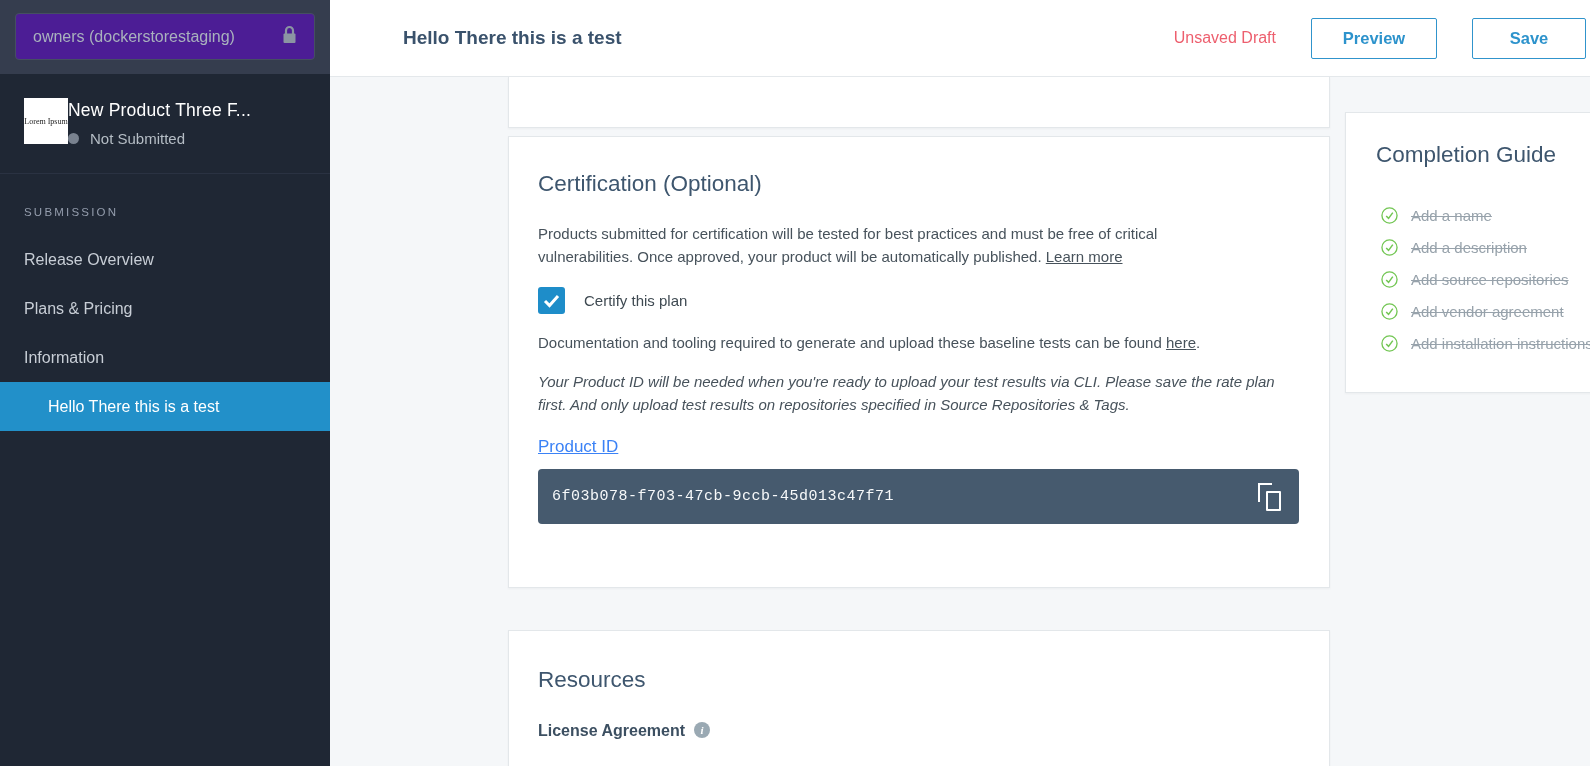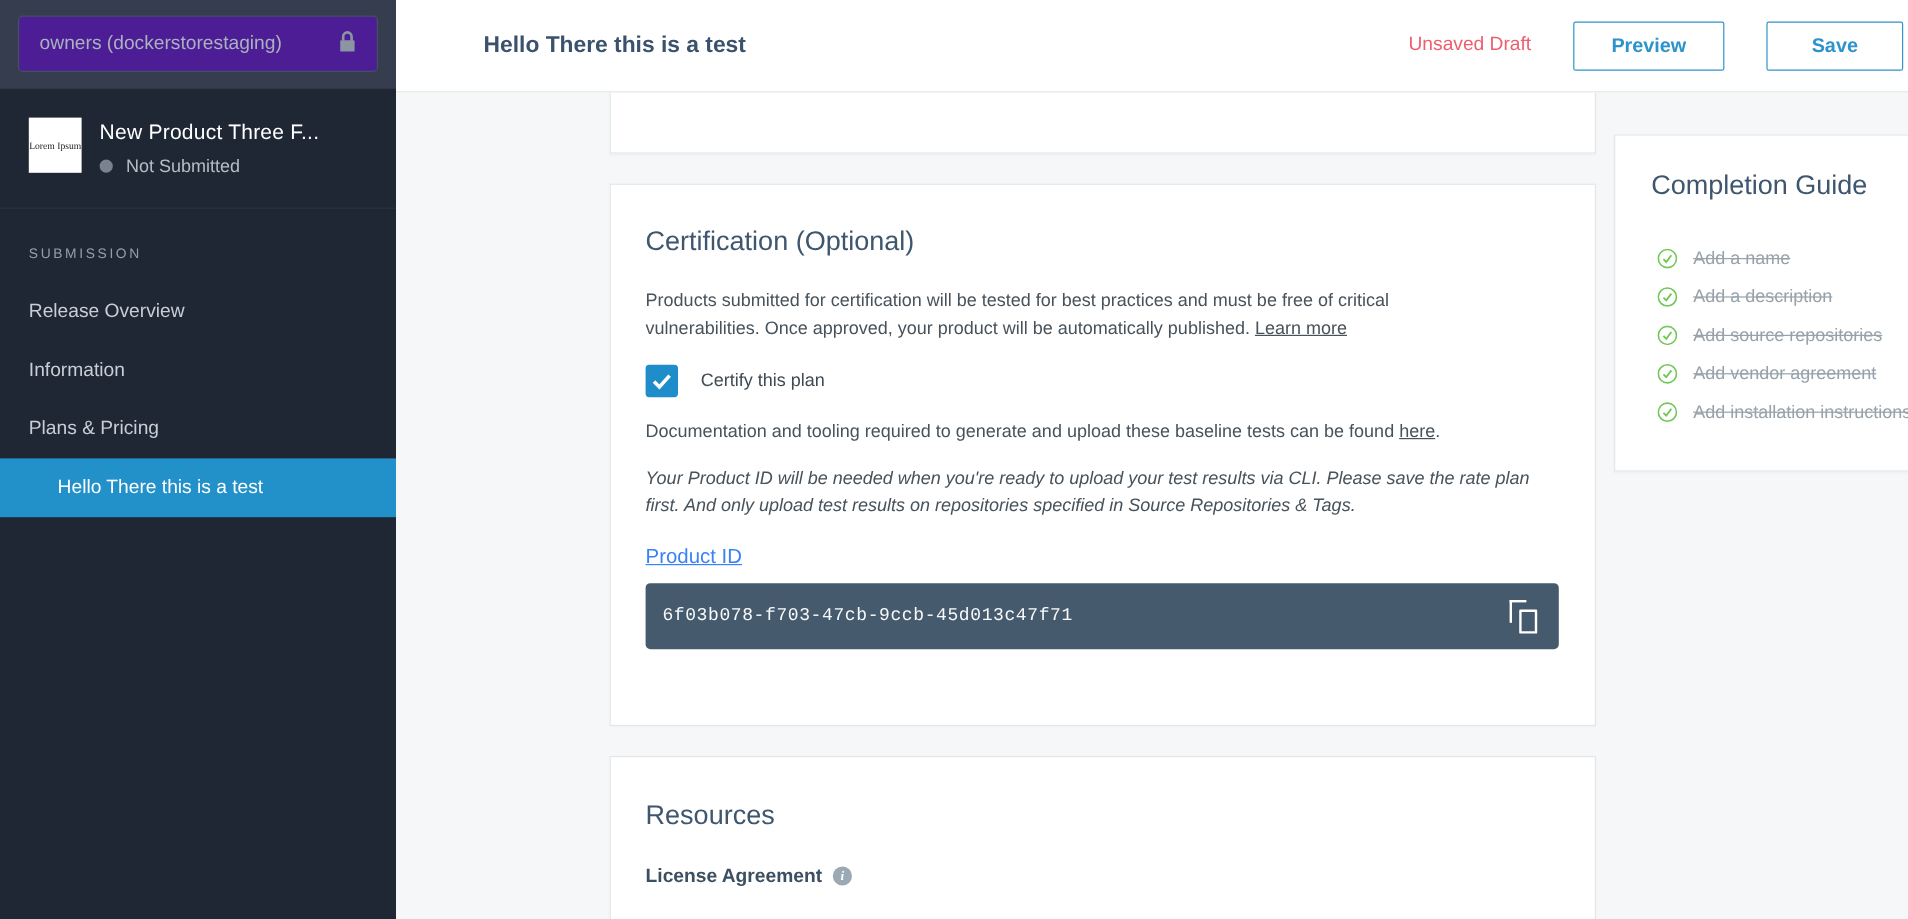--- a/index.html
+++ b/index.html
@@ -11,21 +11,21 @@
     color:#47525b;
   }
   
   .sidebar { position:absolute; left:0; top:0; width:330px; height:766px; background:#1f2734; }
   .org-bar { height:74px; background:#353d4e; padding:13px 15px; }
   .org-select {
     height:47px; background:#4c1d95; border:1px solid #454f61; border-radius:4px;
     display:flex; align-items:center; justify-content:space-between; padding:0 17px;
     color:#a9b2bd; font-size:16px; cursor:pointer;
   }
-  .product { display:flex; padding:24px 24px 26px; gap:15px; border-bottom:1px solid #2a3242; }
+  .product { display:flex; padding:24px 24px 26px; border-bottom:1px solid #2a3242; }
   .logo {
     width:44px; height:46px; background:#fff; flex:0 0 44px;
     display:flex; align-items:center; justify-content:center; overflow:hidden;
   }
   .logo span { font-family:"Liberation Serif", serif; font-size:8px; color:#1b1b1b; filter:blur(0.4px); white-space:nowrap; }
   .pname { color:#fff; font-weight:400; font-size:17.5px; letter-spacing:.2px; padding-top:2px; }
   .pstatus { display:flex; align-items:center; margin-top:9px; color:#b5bdc5; font-size:15px; }
   .status-dot { width:11px; height:11px; border-radius:50%; background:#79828f; margin-right:11px; }
   .section-label { margin:32px 24px 0; color:#949dad; font-size:11.5px; font-weight:400; letter-spacing:2.2px; }
   .side-nav { margin-top:17px; }
@@ -44,21 +44,21 @@
     margin-left:35px; height:41px; background:#fff; border:1px solid #3094cc; border-radius:2px;
     color:#2d93cc; font-size:16.5px; font-weight:700; cursor:pointer;
     font-family:"Liberation Sans", sans-serif;
   }
   .btn-preview { width:126px; }
   .btn-save { width:114px; margin-right:4px; }
 
   
   .card { position:absolute; background:#fff; border:1px solid #e3e7ea; box-shadow:0 1px 2px rgba(0,0,0,.04); }
   .card-partial { left:508px; top:77px; width:822px; height:51px; border-top:none; }
-  .card-cert { left:508px; top:153px; width:822px; height:452px; padding:0 14px 0 29px; }
+  .card-cert { left:508px; top:136px; width:822px; height:452px; padding:0 14px 0 29px; }
   .card-res  { left:508px; top:630px; width:822px; height:180px; padding:0 30px 0 29px; }
   .card-guide { left:1345px; top:112px; width:302px; height:281px; }
 
   .card-title { margin-top:34px; font-weight:400; font-size:22.5px; color:#3e566e; }
   .p-body { font-size:15px; line-height:23px; color:#47525b; }
   .p-intro { margin-top:25px; max-width:714px; }
   .p-doc { margin-top:17px; max-width:714px; }
   .p-note { margin-top:16px; max-width:742px; font-style:italic; }
   a.inline-link { color:inherit; text-decoration:underline; cursor:pointer; }
 
@@ -116,22 +116,22 @@
       <div class="pname">New Product Three F...</div>
       <div class="pstatus">
         <span class="status-dot"></span>
         <span>Not Submitted</span>
       </div>
     </div>
   </div>
   <div class="section-label">SUBMISSION</div>
   <div class="side-nav">
     <div class="nav-item">Release Overview</div>
+    <div class="nav-item">Plans &amp; Pricing</div>
     <div class="nav-item">Information</div>
-    <div class="nav-item">Plans &amp; Pricing</div>
     <div class="nav-item active">Hello There this is a test</div>
   </div>
 </div>
 
 <div class="main-header">
   <div class="page-title">Hello There this is a test</div>
   <div class="header-spacer"></div>
   <div class="draft-status">Unsaved Draft</div>
   <button class="btn btn-preview">Preview</button>
   <button class="btn btn-save">Save</button>

